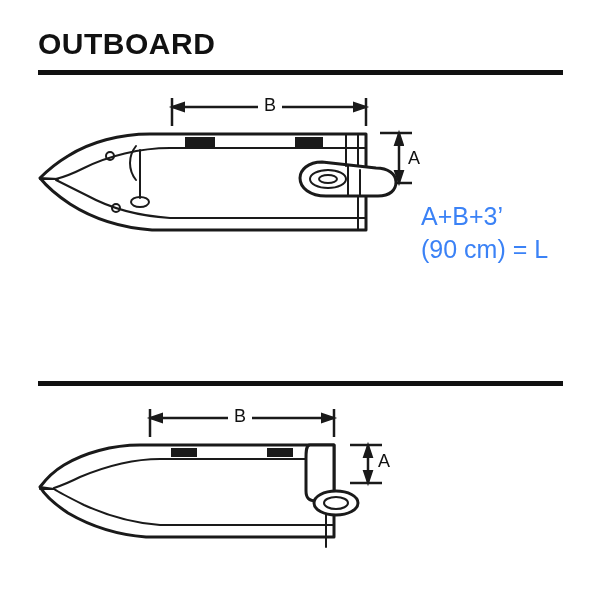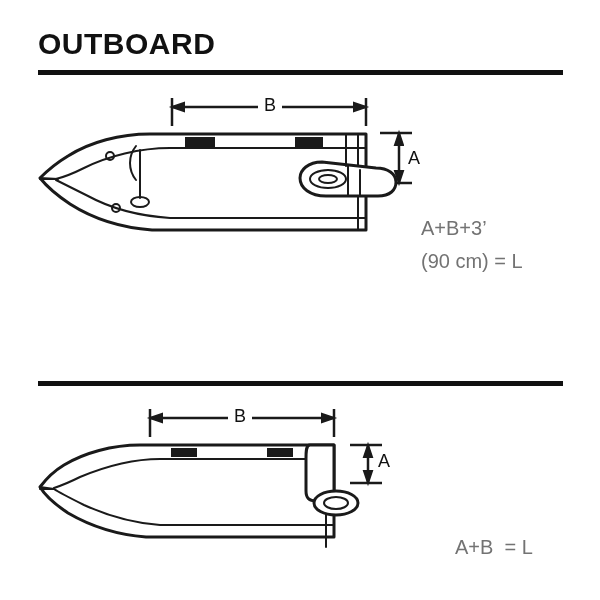--- a/index.html
+++ b/index.html
@@ -39,25 +39,24 @@
     background: #111111;
     left: 38px;
     width: 525px;
   }
   #rule-outboard { top: 70px; }
   #rule-inboard  { top: 381px; }
 
   
   .formula {
     position: absolute;
-    font-size: 20px;
-    color: #737373;
+    font-size: 25px;
+    color: #3b82f6;
     white-space: pre;
     line-height: 33px;
-    margin-top: 12px;
   }
   #formula-outboard { left: 421px; top: 200px; }
   #formula-inboard  { left: 455px; top: 519px; }
 
   
   .diagram {
     position: absolute;
     left: 0;
   }
   #diagram-outboard { top: 78px; width: 600px; height: 200px; }
@@ -231,15 +230,14 @@
                  L 306,70
                  C 306,62 306,56 310,56 Z"></path>
         <ellipse class="hull-outline" cx="336" cy="114" rx="22" ry="12"></ellipse>
         <ellipse class="hull-thin" cx="336" cy="114" rx="12" ry="6"></ellipse>
 
         <path class="hull-thin" d="M 326,126 L 326,158"></path>
       </g>
     </svg>
   </div>
 
-  <div class="formula" id="formula-inboard">A+B  = L</div>
 
 </div>
 
 </body></html>

